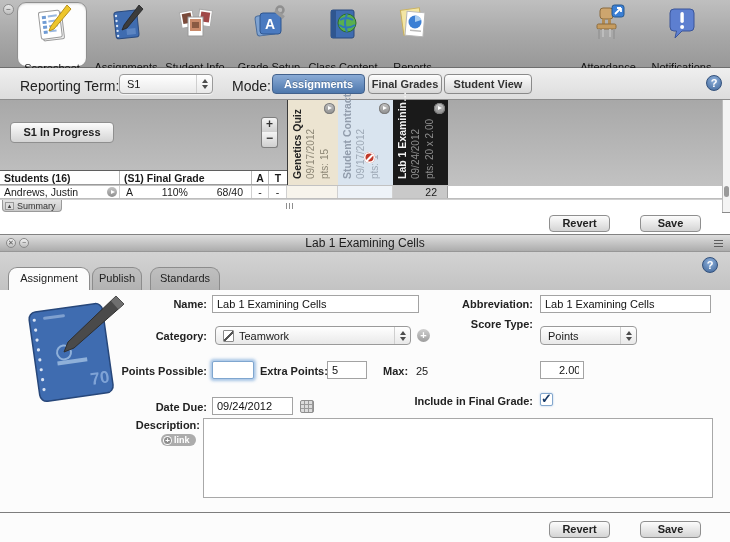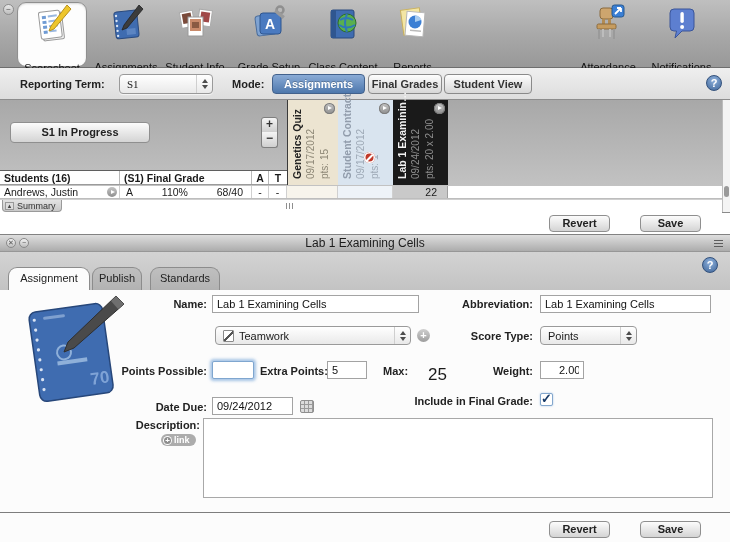--- a/index.html
+++ b/index.html
@@ -17,21 +17,21 @@
   .titem{top:2px;height:63px;text-align:center;font-size:11px;color:#111;cursor:default;}
   .titem .ticon{display:block;margin:1px auto 0;}
   .titem .tlabel{display:block;margin-top:16px;white-space:nowrap;}
   .titem.selected{background:#fdfdfd;border:1px solid #8f8f8f;border-radius:9px;
        box-shadow:inset 0 1px 2px rgba(0,0,0,.15);}
 
   
   .modebar{left:0;top:68px;width:730px;height:32px;
            background:linear-gradient(#efefef,#dddddd);
            border-bottom:1px solid #8d8d8d;box-sizing:border-box;}
-  .blabel{font-size:11px;font-weight:bold;color:#222;}
+  .blabel{font-size:14px;font-weight:normal;color:#222;}
   .dd{display:flex;align-items:center;box-sizing:border-box;
       border:1px solid #9a9a9a;border-radius:4px;font-size:11px;
       background:linear-gradient(#ffffff,#e9e9e9);padding-left:7px;
       box-shadow:0 1px 1px rgba(255,255,255,.7);}
   .dd .ddtext{white-space:nowrap;overflow:hidden;}
   .stepper{margin-left:auto;align-self:stretch;width:15px;display:flex;flex-direction:column;
       align-items:center;justify-content:center;gap:2px;border-left:1px solid #cfcfcf;}
   .stepper i{display:block;width:0;height:0;border-left:3px solid transparent;border-right:3px solid transparent;}
   .stepper .up{border-bottom:4px solid #4c4c4c;}
   .stepper .dn{border-top:4px solid #4c4c4c;}
@@ -259,36 +259,36 @@
         <path d="M12 6 h16 a4 4 0 0 1 4 4 v14 a4 4 0 0 1 -4 4 h-8 l-7 7 l1.5-7 h-2.5 a4 4 0 0 1 -4 -4 v-14 a4 4 0 0 1 4 -4 z" fill="#5d7fd0" stroke="#3a5599"></path>
         <rect x="18.4" y="9" width="3.4" height="11" rx="1.7" fill="#fff"></rect>
         <circle cx="20.1" cy="24" r="2" fill="#fff"></circle>
       </svg>
       <span class="tlabel">Notifications</span>
     </div>
   </div>
 
   <div class="abs modebar">
     <span class="abs blabel" style="left:20px;top:10px;">Reporting Term:</span>
-    <div class="abs dd" style="left:119px;top:6px;width:94px;height:20px;font-family:Liberation Serif, serif;">
+    <div class="abs dd" style="left:119px;top:6px;width:94px;height:20px;">
       <span class="ddtext">S1</span>
       <span class="stepper">
           <i class="up"></i>
           <i class="dn"></i>
         </span>
     </div>
     <span class="abs blabel" style="left:232px;top:10px;">Mode:</span>
     <div class="abs modebtn sel" style="left:272px;top:6px;width:93px;">Assignments</div>
     <div class="abs modebtn" style="left:368px;top:6px;width:74px;">Final Grades</div>
     <div class="abs modebtn" style="left:444px;top:6px;width:88px;">Student View</div>
     <div class="abs helpbtn" style="left:706px;top:7px;">?</div>
   </div>
 
   <div class="abs scoresheet">
-    <div class="abs macbtn" style="left:10px;top:22px;width:140px;height:21px;line-height:19px;">S1 In Progress</div>
+    <div class="abs macbtn" style="left:10px;top:22px;width:104px;height:21px;line-height:19px;">S1 In Progress</div>
 
     <div class="abs zoombtn" style="left:261px;top:17px;border-radius:3px 3px 0 0;">+</div>
     <div class="abs zoombtn" style="left:261px;top:32px;border-radius:0 0 3px 3px;border-top:none;">−</div>
 
     <div class="abs acol col-cream" style="left:287px;width:51px;">
       <div class="rot" style="height:51px;">
         <div class="ctitle">Genetics Quiz</div>
         <div class="csub">09/17/2012</div>
         <div class="csub">pts: 15</div>
       </div>
@@ -394,45 +394,45 @@
           <polygon points="104,6 112,14 62,58 52,62 56,52" fill="#4a4a4a" stroke="#2e2e2e"></polygon>
           <polygon points="104,6 112,14 106,19 99,11" fill="#6f6f6f"></polygon>
         </g>
       </svg>
 
       <span class="flabel" style="left:60px;width:147px;top:8px;">Name:</span>
       <input class="tfield" style="left: 212px; top: 5px; width: 207px;" value="Lab 1 Examining Cells">
       <span class="flabel" style="left:380px;width:153px;top:8px;">Abbreviation:</span>
       <input class="tfield" style="left: 540px; top: 5px; width: 171px;" value="Lab 1 Examining Cells">
 
+      <span class="flabel" style="left:60px;width:147px;top:40px;">Category:</span>
       <div class="dd abs" style="left:215px;top:36px;width:196px;height:19px;">
         <span class="caticon"></span>
         <span class="ddtext">Teamwork</span>
         <span class="stepper">
             <i class="up"></i>
             <i class="dn"></i>
           </span>
       </div>
       <div class="abs addbtn" style="left:417px;top:39px;">+</div>
-      <span class="flabel" style="left:380px;width:153px;top:40px;">Score Type:</span>
+      <span class="flabel" style="left:380px;width:153px;top:28px;">Score Type:</span>
       <div class="dd abs" style="left:540px;top:36px;width:97px;height:19px;">
         <span class="ddtext">Points</span>
         <span class="stepper">
             <i class="up"></i>
             <i class="dn"></i>
           </span>
       </div>
 
       <span class="flabel" style="left:60px;width:147px;top:75px;">Points Possible:</span>
       <input class="tfield focus" style="left: 212px; top: 71px; width: 42px;" value="">
       <span class="flabel" style="left:260px;width:62px;top:75px;text-align:left;">Extra Points:</span>
       <input class="tfield" style="left: 327px; top: 71px; width: 40px;" value="5">
       <span class="flabel" style="left:383px;top:75px;text-align:center;">Max:</span>
-      <span class="abs" style="left:428px;top:75px;font-size:17px;text-align:center;">25</span>
-      <span class="flabel" style="left:380px;width:153px;top:75px;">Weight:</span>
+      <span class="abs" style="left:416px;top:75px;font-size:11px;text-align:center;">25</span>
       <input class="tfield" style="left: 540px; top: 71px; width: 44px; padding-left: 18px;" value="2.00">
 
       <span class="flabel" style="left:60px;width:147px;top:111px;">Date Due:</span>
       <input class="tfield" style="left: 212px; top: 107px; width: 81px;" value="09/24/2012">
       <div class="abs calicon" style="left:300px;top:110px;"></div>
       <span class="flabel" style="left:380px;width:153px;top:105px;">Include in Final Grade:</span>
       <div class="abs chkbox" style="left:540px;top:103px;">
         <span>✓</span>
       </div>
 

